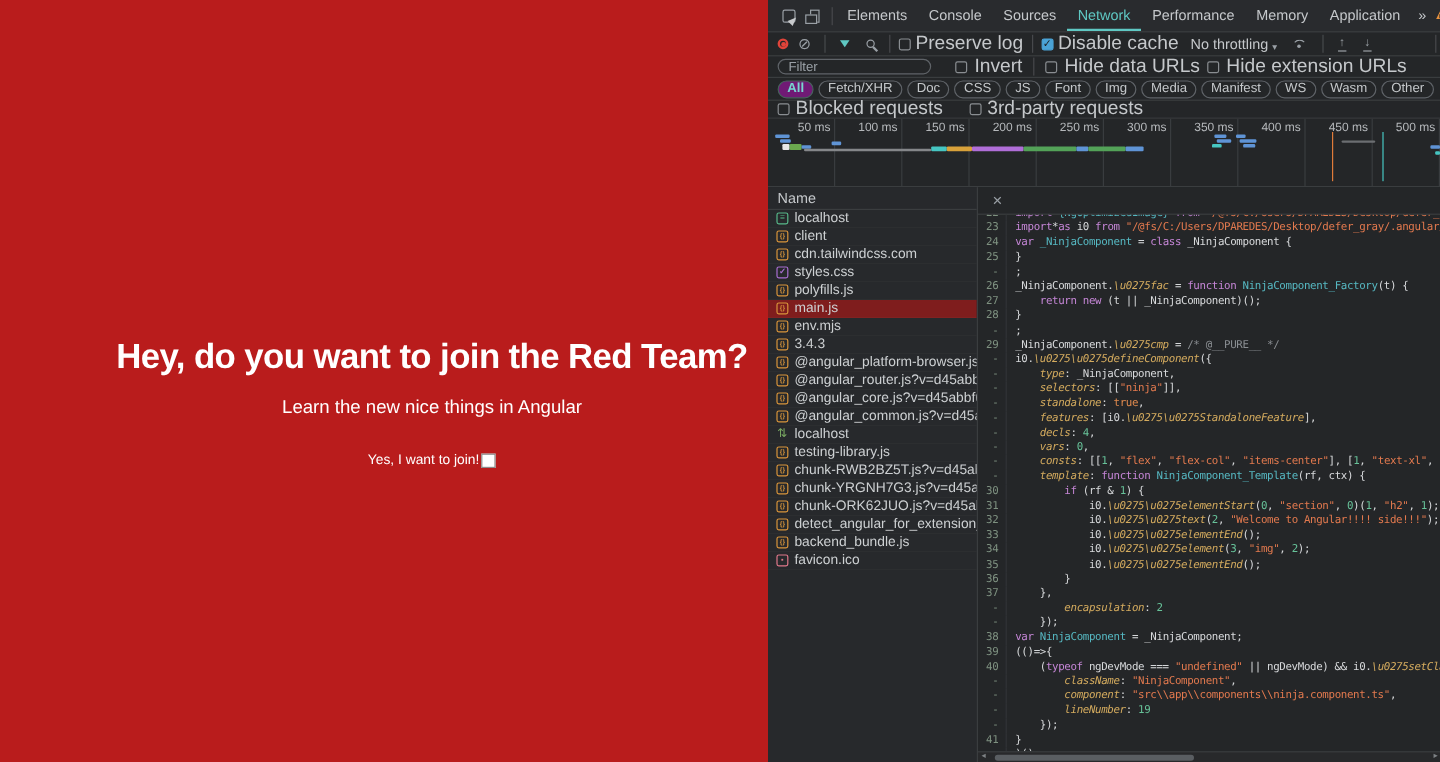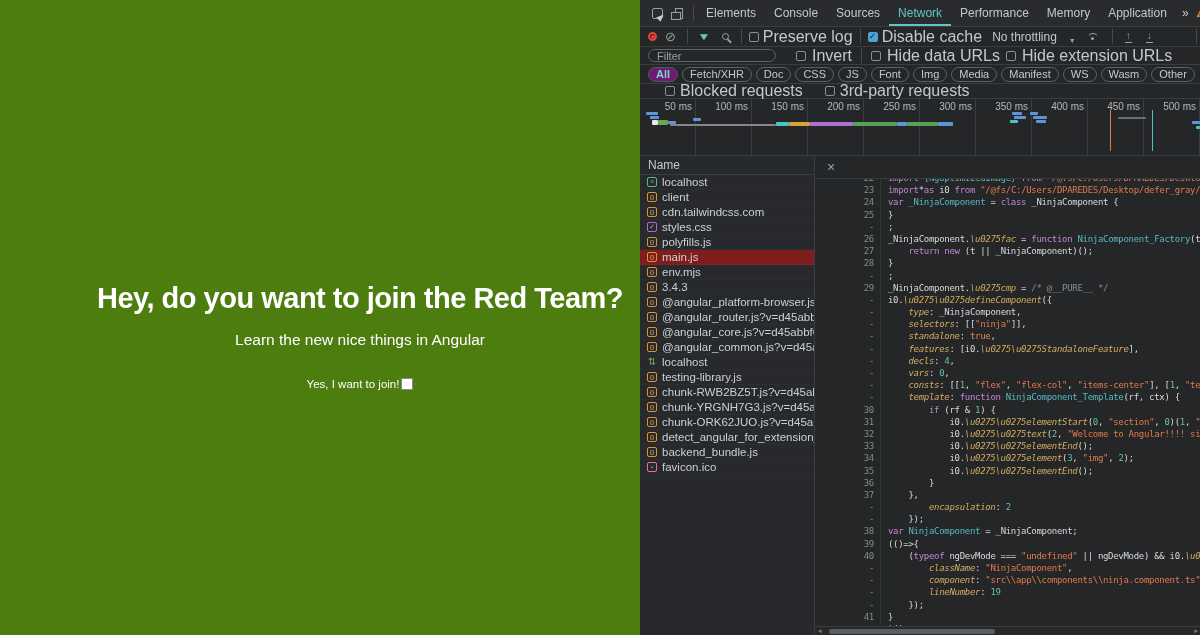--- a/index.html
+++ b/index.html
@@ -1,19 +1,19 @@
 <!DOCTYPE html>
 <html><head>
 <meta charset="utf-8">
 <style>
   * { margin:0; padding:0; box-sizing:border-box; }
   html,body { width:1200px; height:635px; overflow:hidden; background:#1c1d1f;
               font-family:"Liberation Sans", sans-serif; }
   
-  .page { position:absolute; left:0; top:0; width:720px; height:635px; background:#4d7c0f; }
+  .page { position:absolute; left:0; top:0; width:720px; height:635px; background:#b91c1c; }
   .hero { text-align:center; padding-top:282px; color:#ffffff; }
   .hero h1 { font-size:29px; font-weight:bold; letter-spacing:-0.5px; margin-bottom:16px; }
   .hero .sub { font-size:15.5px; margin-bottom:25px; }
   .join { display:inline-flex; align-items:center; font-size:11.5px; }
   .cb-white { display:inline-block; width:12px; height:12px; background:#ffffff;
               border:1px solid #8a8a8a; margin-left:2px; }
   
   .devtools { position:absolute; left:640px; top:0; width:560px; height:635px;
               background:#242628; color:#c5c8cb; font-size:12px; }
   .hdiv { width:1px; height:15px; background:#47494c; margin:0 3px; flex:none; }
@@ -43,21 +43,21 @@
   .rec::after { content:""; position:absolute; inset:0.5px; background:#e0443a; border-radius:50%; }
   .clear-ic { font-size:13px; color:#9aa0a6; line-height:13px; padding:0 4px; cursor:pointer; }
   .funnel { color:#5fc8c3; font-size:10px; transform:scaleX(1.35); padding:0 4px; cursor:pointer; }
   .mag { width:7px; height:7px; border:1.5px solid #9aa0a6; border-radius:50%; position:relative; margin:0 5px; cursor:pointer; }
   .mag::after { content:""; position:absolute; width:5px; height:1.5px; background:#9aa0a6;
                 right:-4px; bottom:-2px; transform:rotate(45deg); }
   .cb { width:10px; height:10px; border:1px solid #8a8e92; border-radius:2px; flex:none;
         display:inline-flex; align-items:center; justify-content:center; cursor:pointer; }
   .cb.checked { background:#4aa3d6; border-color:#4aa3d6; color:#1e1f21; font-size:9px; line-height:9px; }
   .lbl { white-space:nowrap; font-size:16px; }
-  .throttle { display:flex; align-items:flex-end; gap:12px; margin-left:6px; cursor:pointer; }
+  .throttle { display:flex; align-items:flex-end; gap:2px; margin-left:6px; cursor:pointer; }
   .caret { font-size:7px; color:#9aa0a6; }
   .wifi { position:relative; width:13px; height:9px; margin:0 6px; cursor:pointer; }
   .wifi::before { content:""; position:absolute; left:1px; top:1px; width:10px; height:10px;
                   border:1.5px solid #9aa0a6; border-radius:50%;
                   clip-path:polygon(0 0,100% 0,50% 55%); }
   .wifi::after { content:""; position:absolute; left:5px; top:5px; width:3px; height:3px;
                  background:#9aa0a6; border-radius:50%; }
   .tray { border-bottom:1.5px solid #9aa0a6; color:#9aa0a6; font-size:10px; line-height:10px;
           padding:0 1px 1px; margin:0 5px; cursor:pointer; }
   
@@ -68,21 +68,21 @@
                   font-family:"Liberation Sans", sans-serif; }
   .filter-input::placeholder { color:#9aa0a6; }
   
   .pillrow { height:19px; display:flex; align-items:center; gap:4px; padding-left:8px;
              border-bottom:1px solid #3a3d3f; }
   #pills { display:flex; gap:4px; align-items:center; }
   .pill { border:1px solid #5f6368; border-radius:8px; padding:0.5px 7px; font-size:11px;
           color:#c5c8cb; white-space:nowrap; cursor:pointer; }
   .pill.active { color:#78d6d0; border-color:#48605d; background:#701a75; font-weight:bold; }
   
-  .blockrow { height:15px; display:flex; align-items:center; gap:5px; padding-left:25px;
+  .blockrow { height:15px; display:flex; align-items:center; gap:5px; padding-left:8px;
               border-bottom:1px solid #3a3d3f; }
   .blockrow .gap { width:12px; }
   
   .overview { position:relative; height:57px; border-bottom:1px solid #3a3d3f; background:#242628; }
   #ov-ticks { display:flex; height:100%; }
   #ov-ticks .cell { flex:1; border-right:1px solid #393c3f; font-size:10px; color:#b5b8bb;
                     text-align:right; padding:2px 3px 0 0; }
   #ov-bars { position:absolute; inset:0; }
   #ov-bars .bar { position:absolute; border-radius:1px; }
   .marker { position:absolute; top:11px; bottom:4px; width:1px; }
@@ -106,21 +106,21 @@
   
   .detail { flex:1; display:flex; flex-direction:column; background:#242628; min-width:0; }
   .detail-tabs { height:23px; flex:none; display:flex; align-items:center;
                  border-bottom:1px solid #3a3d3f; }
   .close-x { font-size:14px; color:#9aa0a6; padding:0 8px 0 12px; cursor:pointer; }
   .dtab { padding:0 8px; line-height:22px; height:100%; color:#c5c8cb; cursor:pointer; }
   .dtab.active { color:#5fc8c3; box-shadow:inset 0 -2px 0 #5fc8c3; }
   .code { flex:1; overflow:hidden; position:relative;
           font-family:"DejaVu Sans Mono", monospace; font-size:9px; letter-spacing:-0.3px; }
   #code-inner { position:absolute; left:0; right:0; top:-7px; }
-  .cl { display:flex; height:12.2px; line-height:12.2px; white-space:pre;margin-left:42px; }
+  .cl { display:flex; height:12.2px; line-height:12.2px; white-space:pre; }
   .cl .g { width:24px; flex:none; text-align:right; padding-right:6px; color:#7e9180;
            border-right:1px solid #313437; }
   .cl .cc { padding-left:7px; overflow:hidden; flex:1; }
   .tk-kw { color:#c586d6; } .tk-str { color:#e2794e; } .tk-num { color:#67c299; }
   .tk-atom { color:#e08a4e; } .tk-prop { color:#d4ab5e;font-style:italic; } .tk-def { color:#56b8c2; }
   .tk-cmt { color:#8a8e92; } .tk-pln { color:#d7d9db; }
   .hscroll { height:9px; flex:none; border-top:1px solid #3a3d3f; background:#28292b; position:relative; }
   .hthumb { position:absolute; left:14px; top:2px; width:166px; height:5px;
             background:#5a5e62; border-radius:3px; cursor:pointer; }
   .harrow { position:absolute; top:0; font-size:7px; line-height:8px; color:#7d8184; cursor:pointer; }

